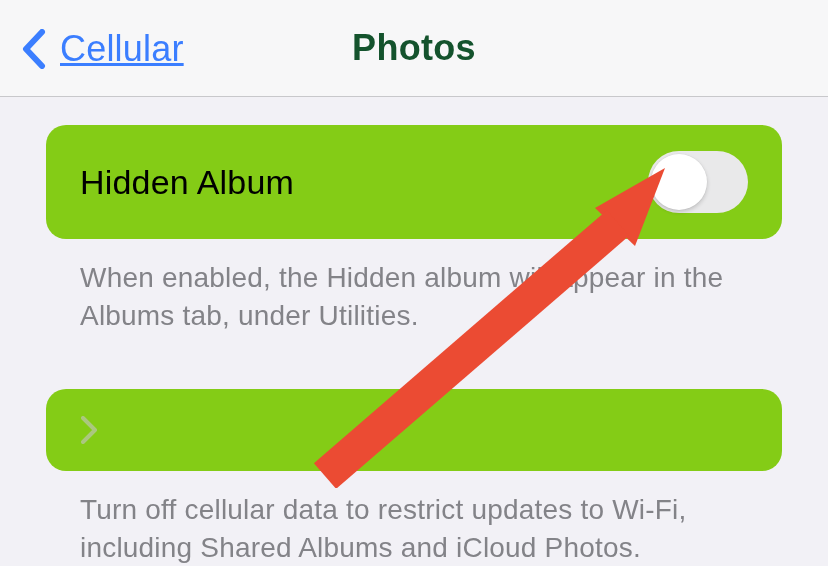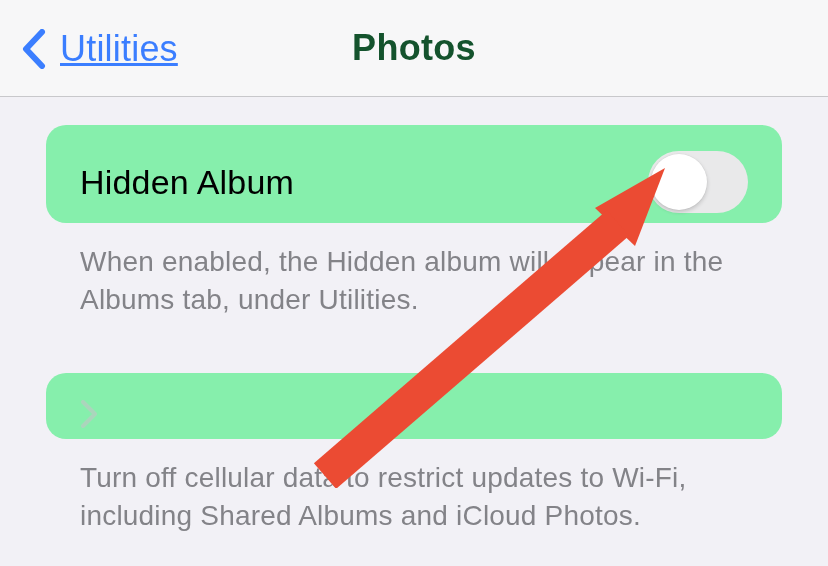--- a/index.html
+++ b/index.html
@@ -50,23 +50,23 @@
   .back-label {
     font-size: 36px;
     color: #3b7eff;
     text-decoration: underline;
     letter-spacing: 0.2px;
   }
   .content {
     padding: 28px 46px 0 46px;
   }
   .cell {
-    background: #86efac;
+    background: #84cc16;
     border-radius: 20px;
-    padding: 26px 34px 10px 34px;
+    padding: 26px 34px 26px 34px;
     display: flex;
     align-items: center;
     justify-content: space-between;
   }
   .cell + .footer-text { margin-top: 20px; }
   .cell-label {
     font-size: 34px;
     color: #000;
     letter-spacing: 0.2px;
   }
@@ -111,21 +111,21 @@
 </head>
 <body>
 
 <div class="root">
 
   <div class="nav">
     <div class="back">
       <svg class="back-chevron" viewBox="0 0 28 40">
         <polyline points="22,3 6,20 22,37" fill="none" stroke="#3b7eff" stroke-width="6" stroke-linecap="round" stroke-linejoin="round"></polyline>
       </svg>
-      <span class="back-label">Utilities</span>
+      <span class="back-label">Cellular</span>
     </div>
     <span class="nav-title">Photos</span>
   </div>
 
   <div class="content">
 
     <div class="cell">
       <span class="cell-label">Hidden Album</span>
       <div class="toggle">
         <div class="knob"></div>

